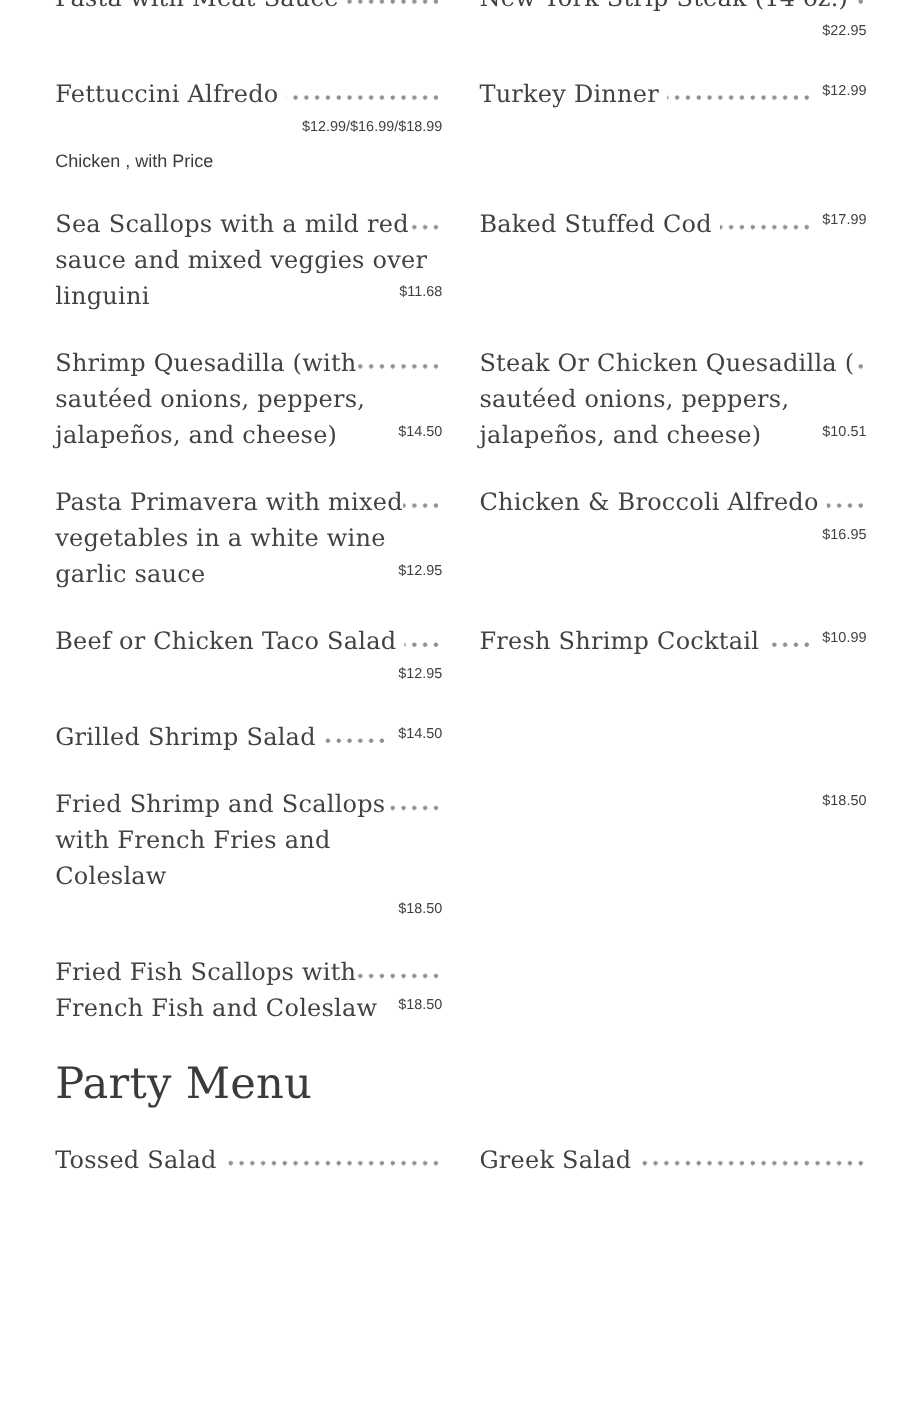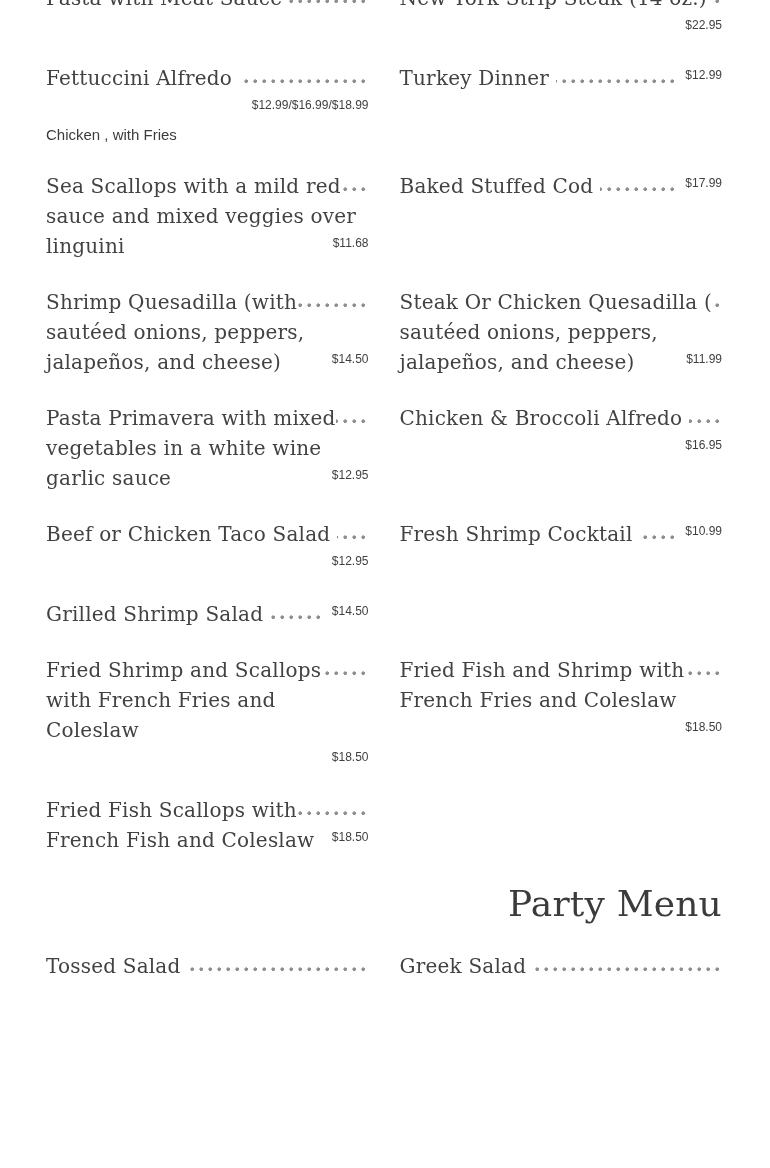--- a/index.html
+++ b/index.html
@@ -52,58 +52,57 @@
     margin-top: 7px;
   }
   .section-heading {
     font-family: "DejaVu Serif", "Liberation Serif", serif;
     font-weight: 400;
     font-size: 36px;
     line-height: 46px;
     letter-spacing: 0.2px;
     color: #3b3b3b;
     margin: 4px 0 24px 0;
-    text-align: right;
   }
 </style>
 </head>
 <body>
 
 <main class="menu">
     <div class="row">
       <div class="cell">
         <div class="title"><span class="name">Pasta with Meat Sauce</span></div>
       </div>
       <div class="cell">
         <div class="title"><span class="name">New York Strip Steak (14 oz.)</span><span class="price below">$22.95</span></div>
       </div>
     </div>
     <div class="row">
       <div class="cell">
         <div class="title"><span class="name">Fettuccini Alfredo</span><span class="price below">$12.99/$16.99/$18.99</span></div>
-        <div class="desc">Chicken , with Fries</div>
+        <div class="desc">Chicken , with Price</div>
       </div>
       <div class="cell">
         <div class="title"><span class="name">Turkey Dinner</span><span class="price inline">$12.99</span></div>
       </div>
     </div>
     <div class="row">
       <div class="cell">
         <div class="title"><span class="name">Sea Scallops with a mild red sauce and mixed veggies over linguini</span><span class="price inline">$11.68</span></div>
       </div>
       <div class="cell">
         <div class="title"><span class="name">Baked Stuffed Cod</span><span class="price inline">$17.99</span></div>
       </div>
     </div>
     <div class="row">
       <div class="cell">
         <div class="title"><span class="name">Shrimp Quesadilla (with sautéed onions, peppers, jalapeños, and cheese)</span><span class="price inline">$14.50</span></div>
       </div>
       <div class="cell">
-        <div class="title"><span class="name">Steak Or Chicken Quesadilla ( sautéed onions, peppers, jalapeños, and cheese)</span><span class="price inline">$11.99</span></div>
+        <div class="title"><span class="name">Steak Or Chicken Quesadilla ( sautéed onions, peppers, jalapeños, and cheese)</span><span class="price inline">$10.51</span></div>
       </div>
     </div>
     <div class="row">
       <div class="cell">
         <div class="title"><span class="name">Pasta Primavera with mixed vegetables in a white wine garlic sauce</span><span class="price inline">$12.95</span></div>
       </div>
       <div class="cell">
         <div class="title"><span class="name">Chicken &amp; Broccoli Alfredo</span><span class="price below">$16.95</span></div>
       </div>
     </div>
@@ -118,21 +117,21 @@
     <div class="row">
       <div class="cell">
         <div class="title"><span class="name">Grilled Shrimp Salad</span><span class="price inline">$14.50</span></div>
       </div>
     </div>
     <div class="row">
       <div class="cell">
         <div class="title"><span class="name">Fried Shrimp and Scallops with French Fries and Coleslaw</span><span class="price below">$18.50</span></div>
       </div>
       <div class="cell">
-        <div class="title"><span class="name">Fried Fish and Shrimp with French Fries and Coleslaw</span><span class="price below">$18.50</span></div>
+        <div class="title"><span class="price below">$18.50</span></div>
       </div>
     </div>
     <div class="row">
       <div class="cell">
         <div class="title"><span class="name">Fried Fish Scallops with French Fish and Coleslaw</span><span class="price inline">$18.50</span></div>
       </div>
       <div class="cell"></div>
     </div>
     <h2 class="section-heading">Party Menu</h2>
     <div class="row">

